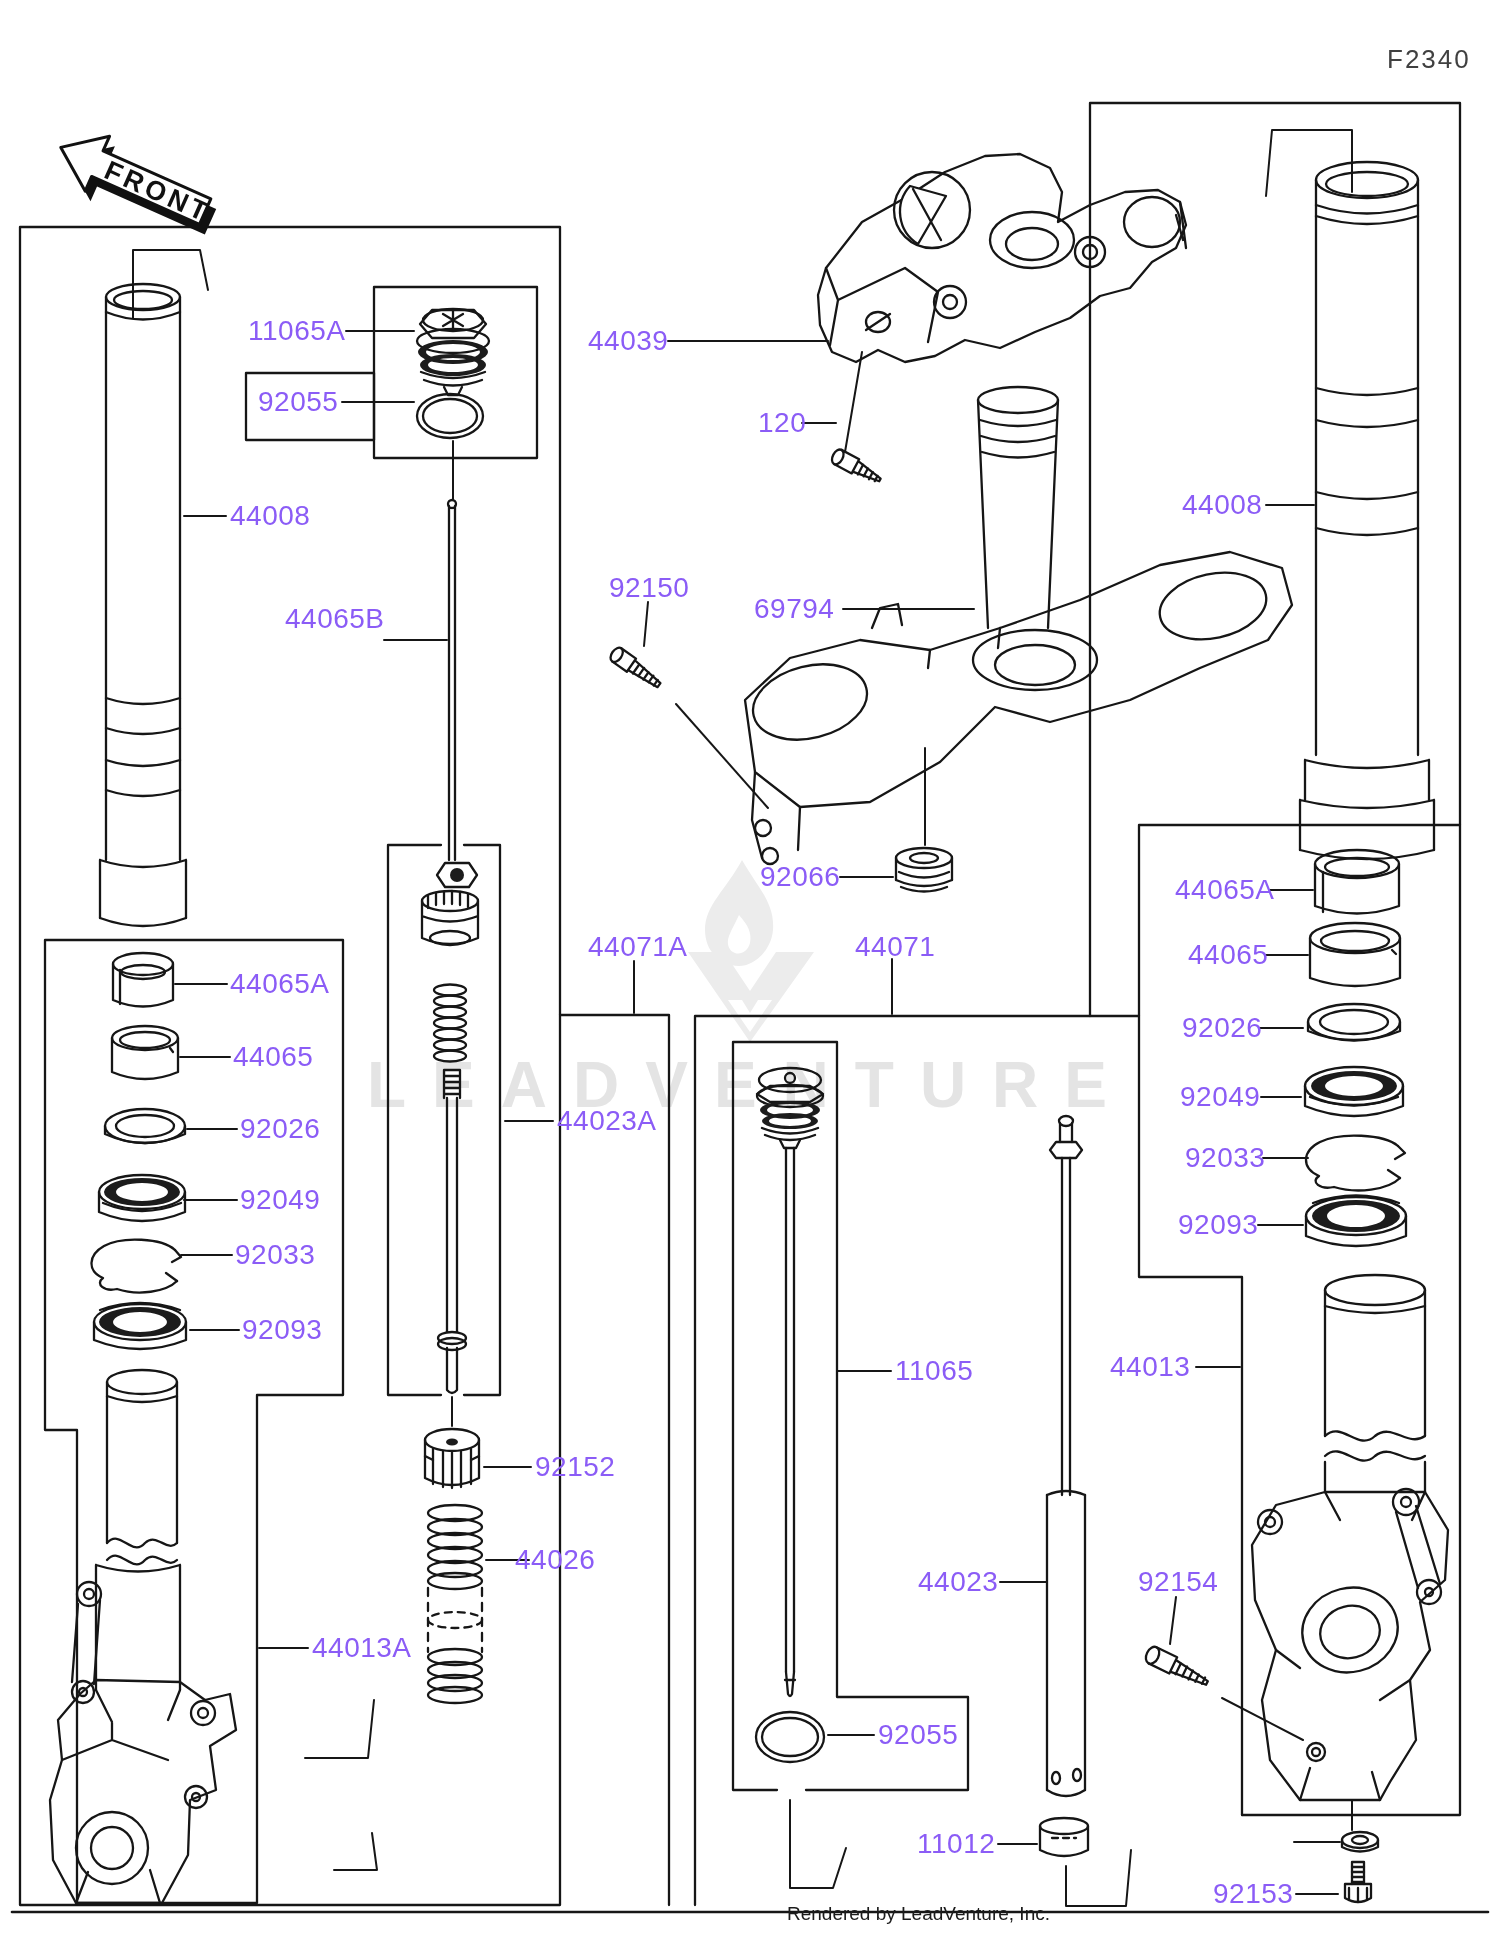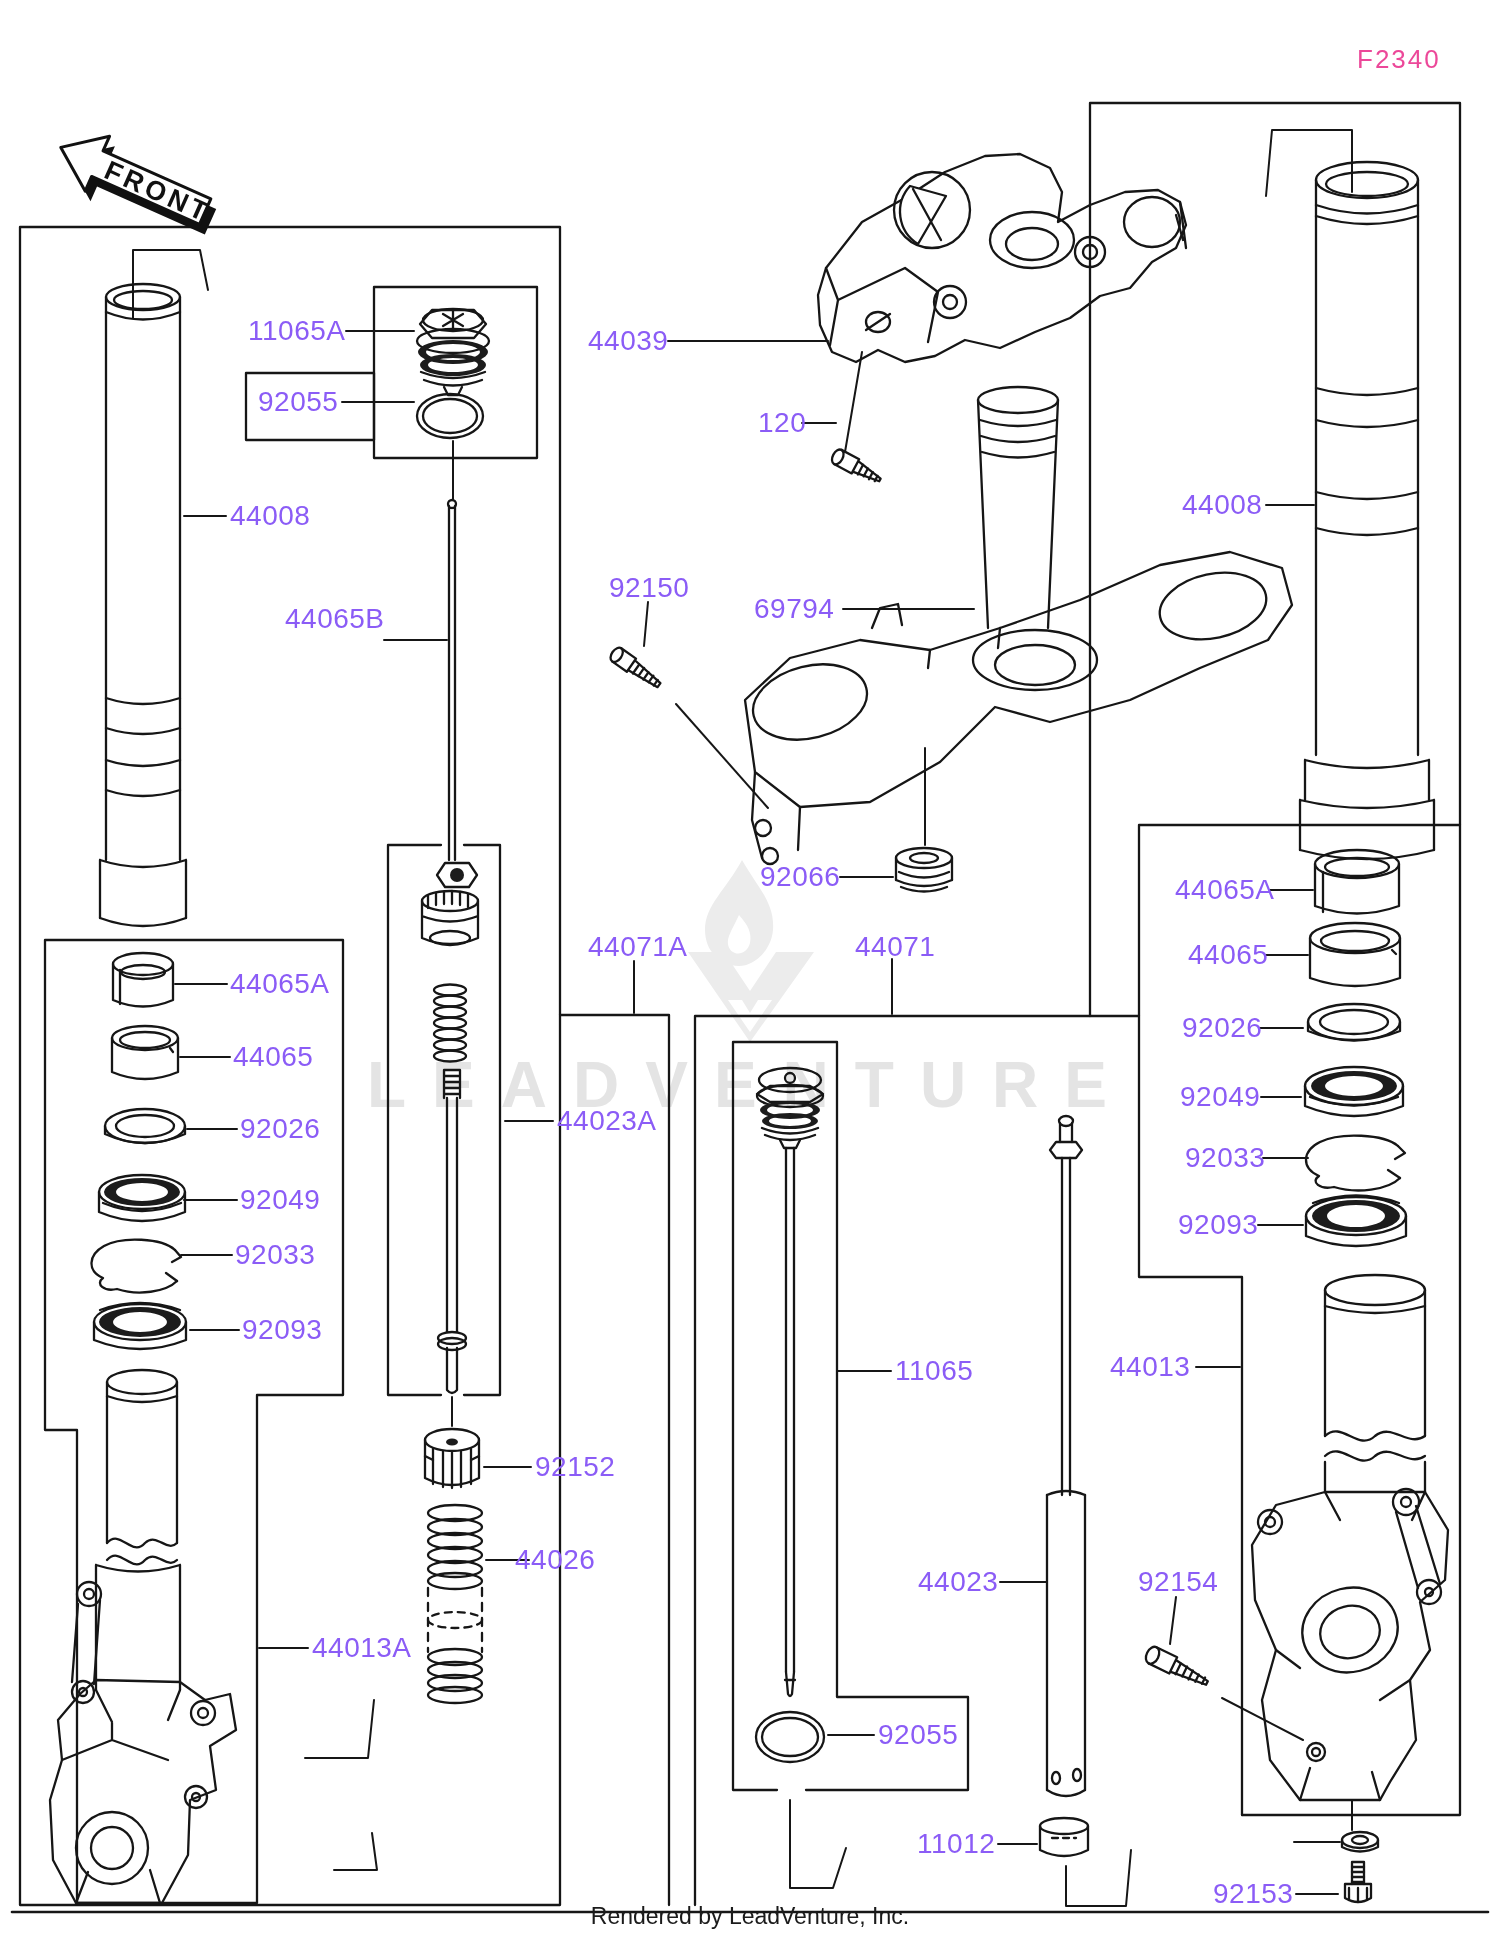--- a/index.html
+++ b/index.html
@@ -4,23 +4,23 @@
 <style>
   html,body{margin:0;padding:0;background:#fff;}
   .stage{position:relative;width:1500px;height:1938px;background:#fff;overflow:hidden;
          font-family:"Liberation Sans",sans-serif;}
   .wm-text{position:absolute;left:330px;top:1048px;width:840px;text-align:center;
            font-size:64px;font-weight:bold;letter-spacing:26px;color:#e4e4e4;
            font-family:"Liberation Sans",sans-serif;user-select:none;}
   .diagram-svg{position:absolute;left:0;top:0;}
   .part-label{position:absolute;font-size:28px;letter-spacing:.5px;color:#8b5cf6;
               white-space:nowrap;line-height:1;}
-  .fiche-code{position:absolute;left:1357px;top:44px;font-size:26px;letter-spacing:2px;color:#ec4899;}
-  .footer-credit{position:absolute;left:450px;top:1903px;width:600px;text-align:center;
-                 font-size:23px;color:#1b1b1b;}
+  .fiche-code{position:absolute;left:1387px;top:44px;font-size:26px;letter-spacing:2px;color:#404040;}
+  .footer-credit{position:absolute;left:450px;top:1903px;width:600px;text-align:right;
+                 font-size:19px;color:#1b1b1b;}
   svg *{vector-effect:none;}
 </style>
 </head>
 <body>
 
 <div class="stage">
 
   <div class="wm-text">LEADVENTURE</div>
 
   <svg class="diagram-svg" width="1500" height="1938" viewBox="0 0 1500 1938" fill="none" stroke="#161616" stroke-width="2.3" stroke-linecap="round" stroke-linejoin="round">

